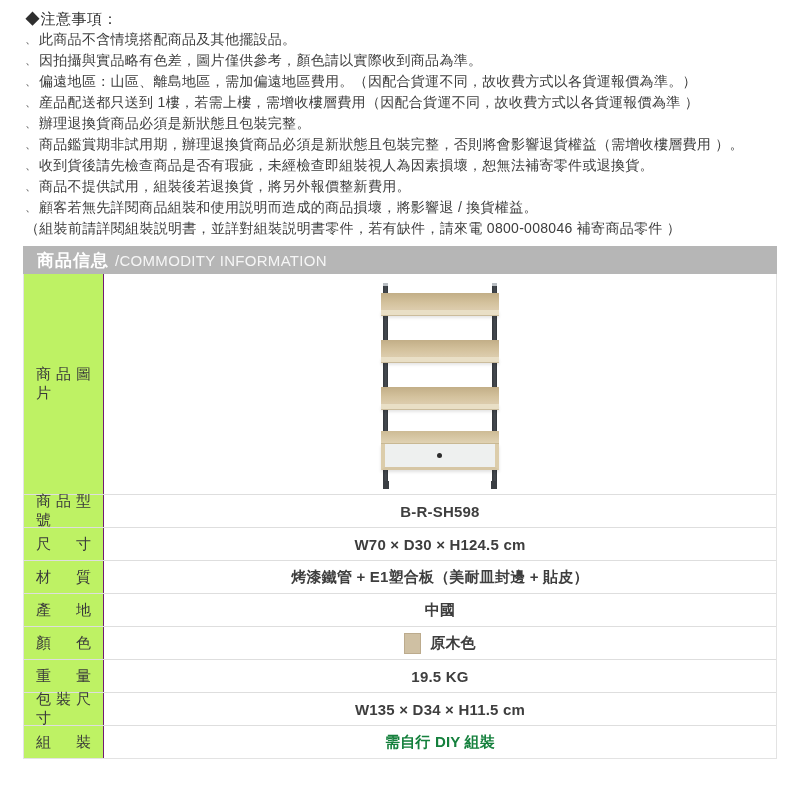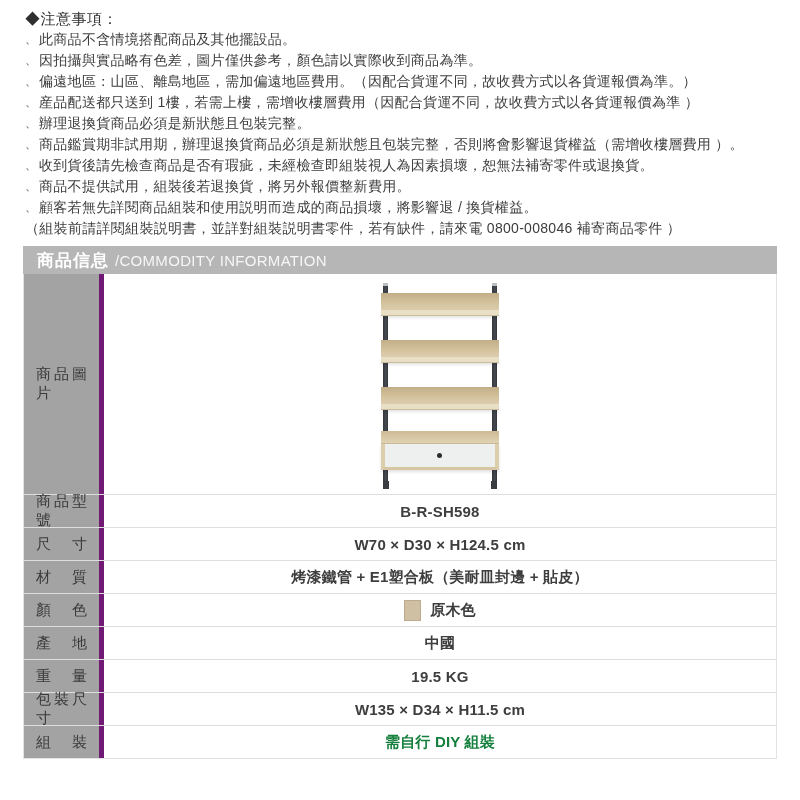--- a/index.html
+++ b/index.html
@@ -46,22 +46,22 @@
   .info-header .en {
     color: rgba(255,255,255,0.88); font-size: 15px; margin-left: 6px;
     letter-spacing: 0.3px;
   }
   .spec-table {
     border: 1px solid #e3e3e3; border-top: none;
   }
   .spec-row { display: flex; border-top: 1px solid #dedede; }
   .spec-row:first-child { border-top: none; }
   .spec-label {
-    flex: 0 0 80px; width: 80px; background: #a3a3a3;
-    border-right: 5px solid #701a75;
+    flex: 0 0 80px; width: 80px; background: #bef264;
+    border-right: 1px solid #701a75;
     display: flex; align-items: center;
     padding: 0 12px;
     font-size: 15px; color: #3a3a3a;
   }
   .spec-label span {
     width: 100%; text-align: justify; text-align-last: justify;
   }
   .spec-value {
     flex: 1; display: flex; align-items: center; justify-content: center;
     font-size: 15px; color: #3e3e3e; letter-spacing: 0.2px; font-weight: bold;
@@ -235,39 +235,39 @@
 
       <div class="spec-row row-h">
         <div class="spec-label">
             <span>材質</span>
           </div>
         <div class="spec-value">烤漆鐵管 + E1塑合板（美耐皿封邊 + 貼皮）</div>
       </div>
 
       <div class="spec-row row-h">
         <div class="spec-label">
+            <span>產地</span>
+          </div>
+        <div class="spec-value">中國</div>
+      </div>
+
+      <div class="spec-row row-h">
+        <div class="spec-label">
             <span>顏色</span>
           </div>
         <div class="spec-value">
           <span class="color-value">
             <span class="color-swatch" style="background: rgb(207, 192, 163);"></span>
             <span>原木色</span>
           </span>
         </div>
       </div>
 
       <div class="spec-row row-h">
         <div class="spec-label">
-            <span>產地</span>
-          </div>
-        <div class="spec-value">中國</div>
-      </div>
-
-      <div class="spec-row row-h">
-        <div class="spec-label">
             <span>重量</span>
           </div>
         <div class="spec-value">19.5 KG</div>
       </div>
 
       <div class="spec-row row-h">
         <div class="spec-label">
             <span>包裝尺寸</span>
           </div>
         <div class="spec-value">W135 × D34 × H11.5 cm</div>

